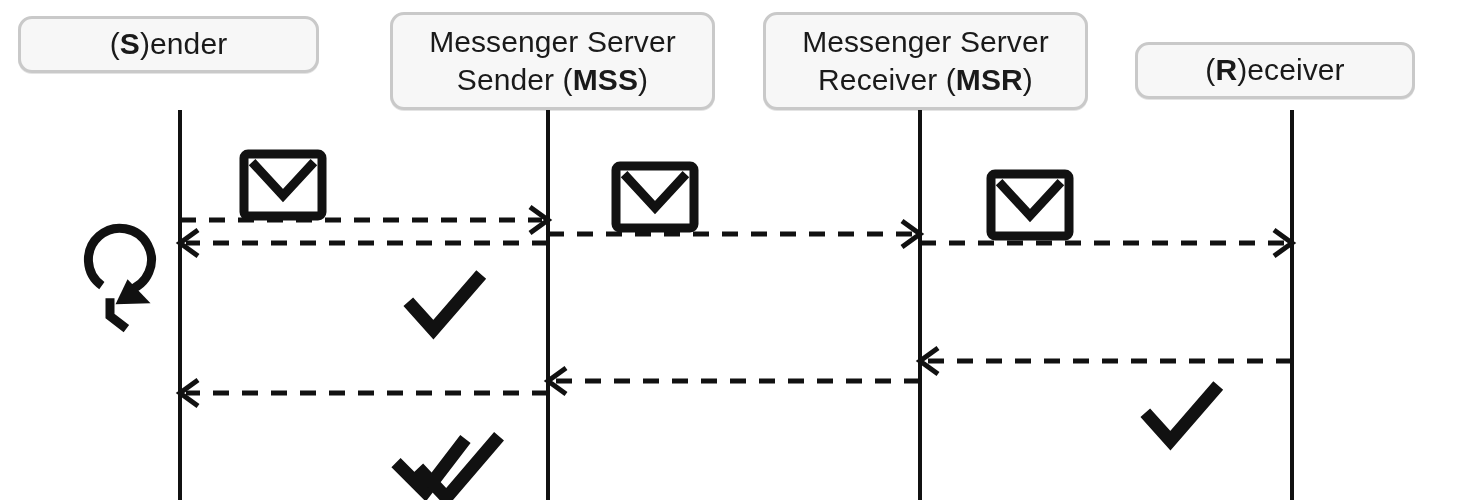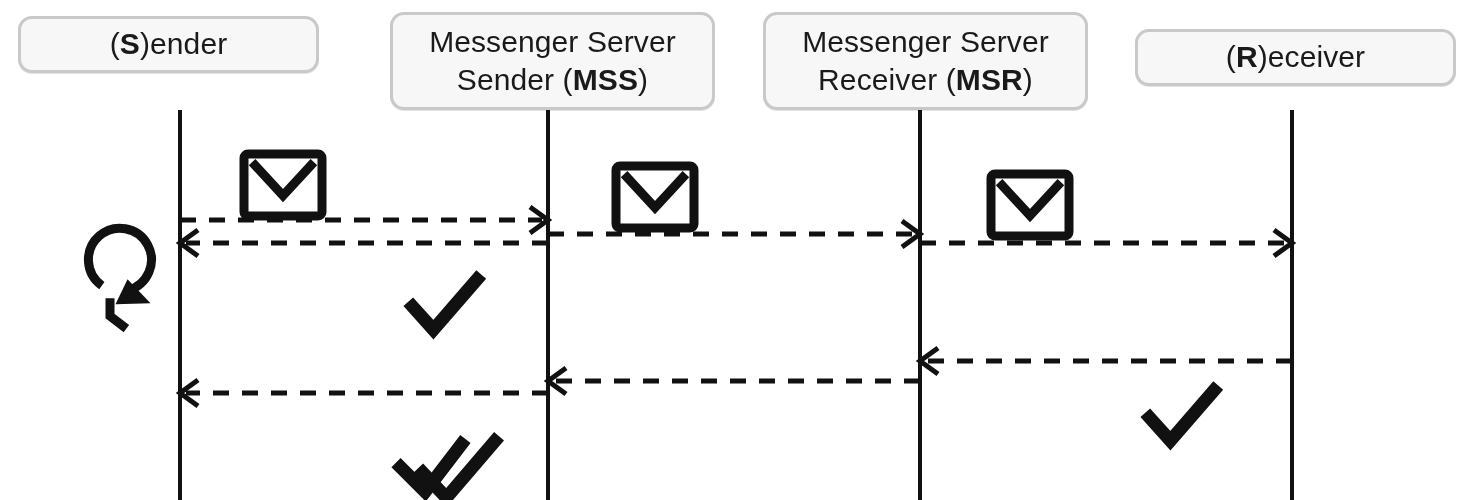--- a/index.html
+++ b/index.html
@@ -89,21 +89,21 @@
   </div>
 
   <div class="participant-box" id="box-mss" style="left: 390px; top: 12px; width: 325px; height: 98px;">
     <span class="plabel">Messenger Server<br>Sender (<b>MSS</b>)</span>
   </div>
 
   <div class="participant-box" id="box-msr" style="left: 763px; top: 12px; width: 325px; height: 98px;">
     <span class="plabel">Messenger Server<br>Receiver (<b>MSR</b>)</span>
   </div>
 
-  <div class="participant-box" id="box-receiver" style="left: 1135px; top: 29px; width: 321px; height: 57px;">
+  <div class="participant-box" id="box-receiver" style="left: 1135px; top: 42px; width: 280px; height: 57px;">
     <span class="plabel">(<b>R</b>)eceiver</span>
   </div>
 
   <div class="lifeline" style="left: 178px; top: 110px; height: 390px; width: 4px;"></div>
   <div class="lifeline" style="left: 546px; top: 110px; height: 390px; width: 4px;"></div>
   <div class="lifeline" style="left: 918px; top: 110px; height: 390px; width: 4px;"></div>
   <div class="lifeline" style="left: 1290px; top: 110px; height: 390px; width: 4px;"></div>
 
   <svg id="overlay" viewBox="0 0 1472 500">
     <g id="messages-layer">

